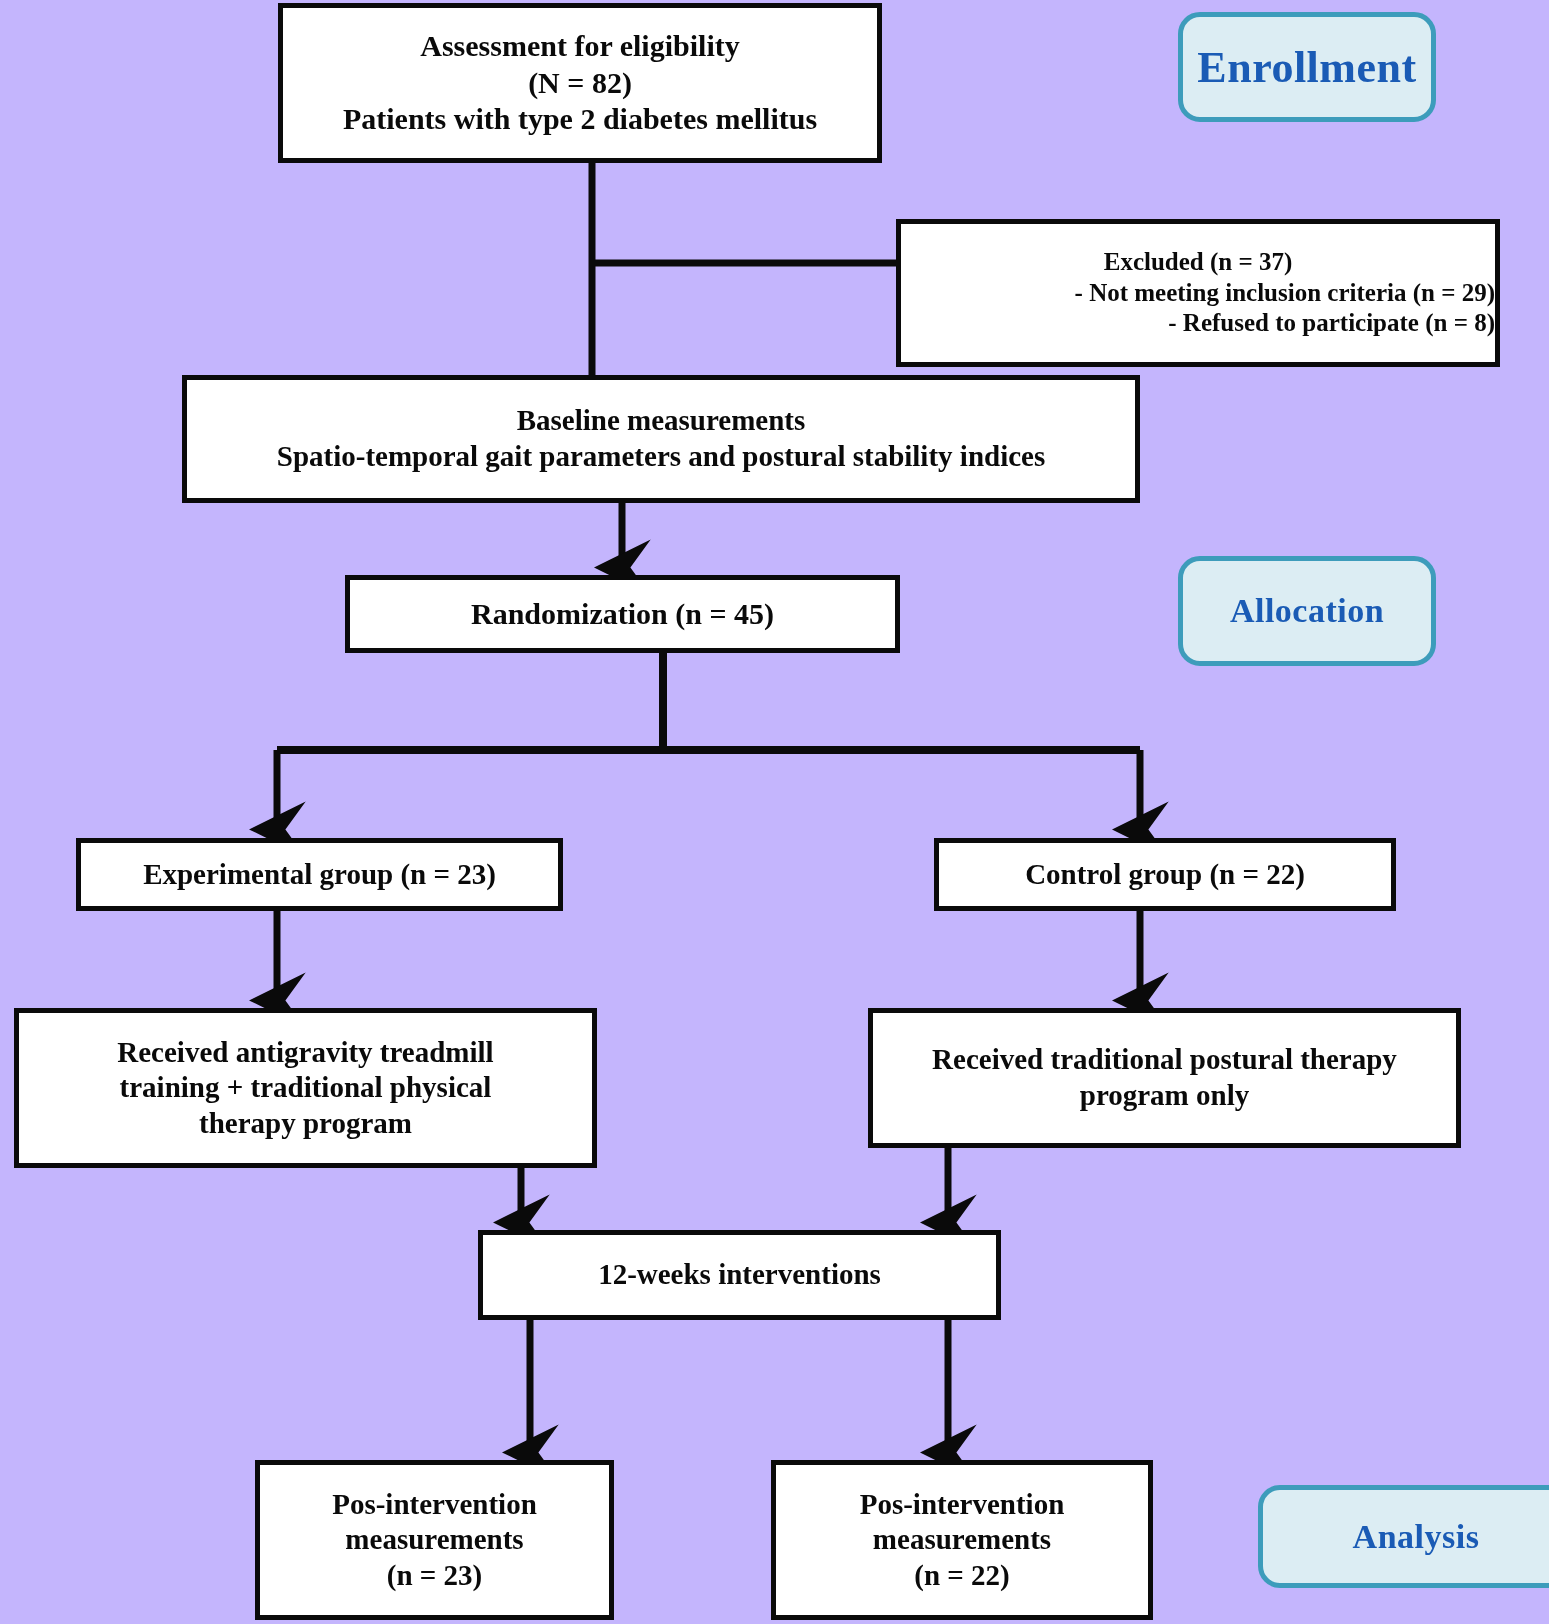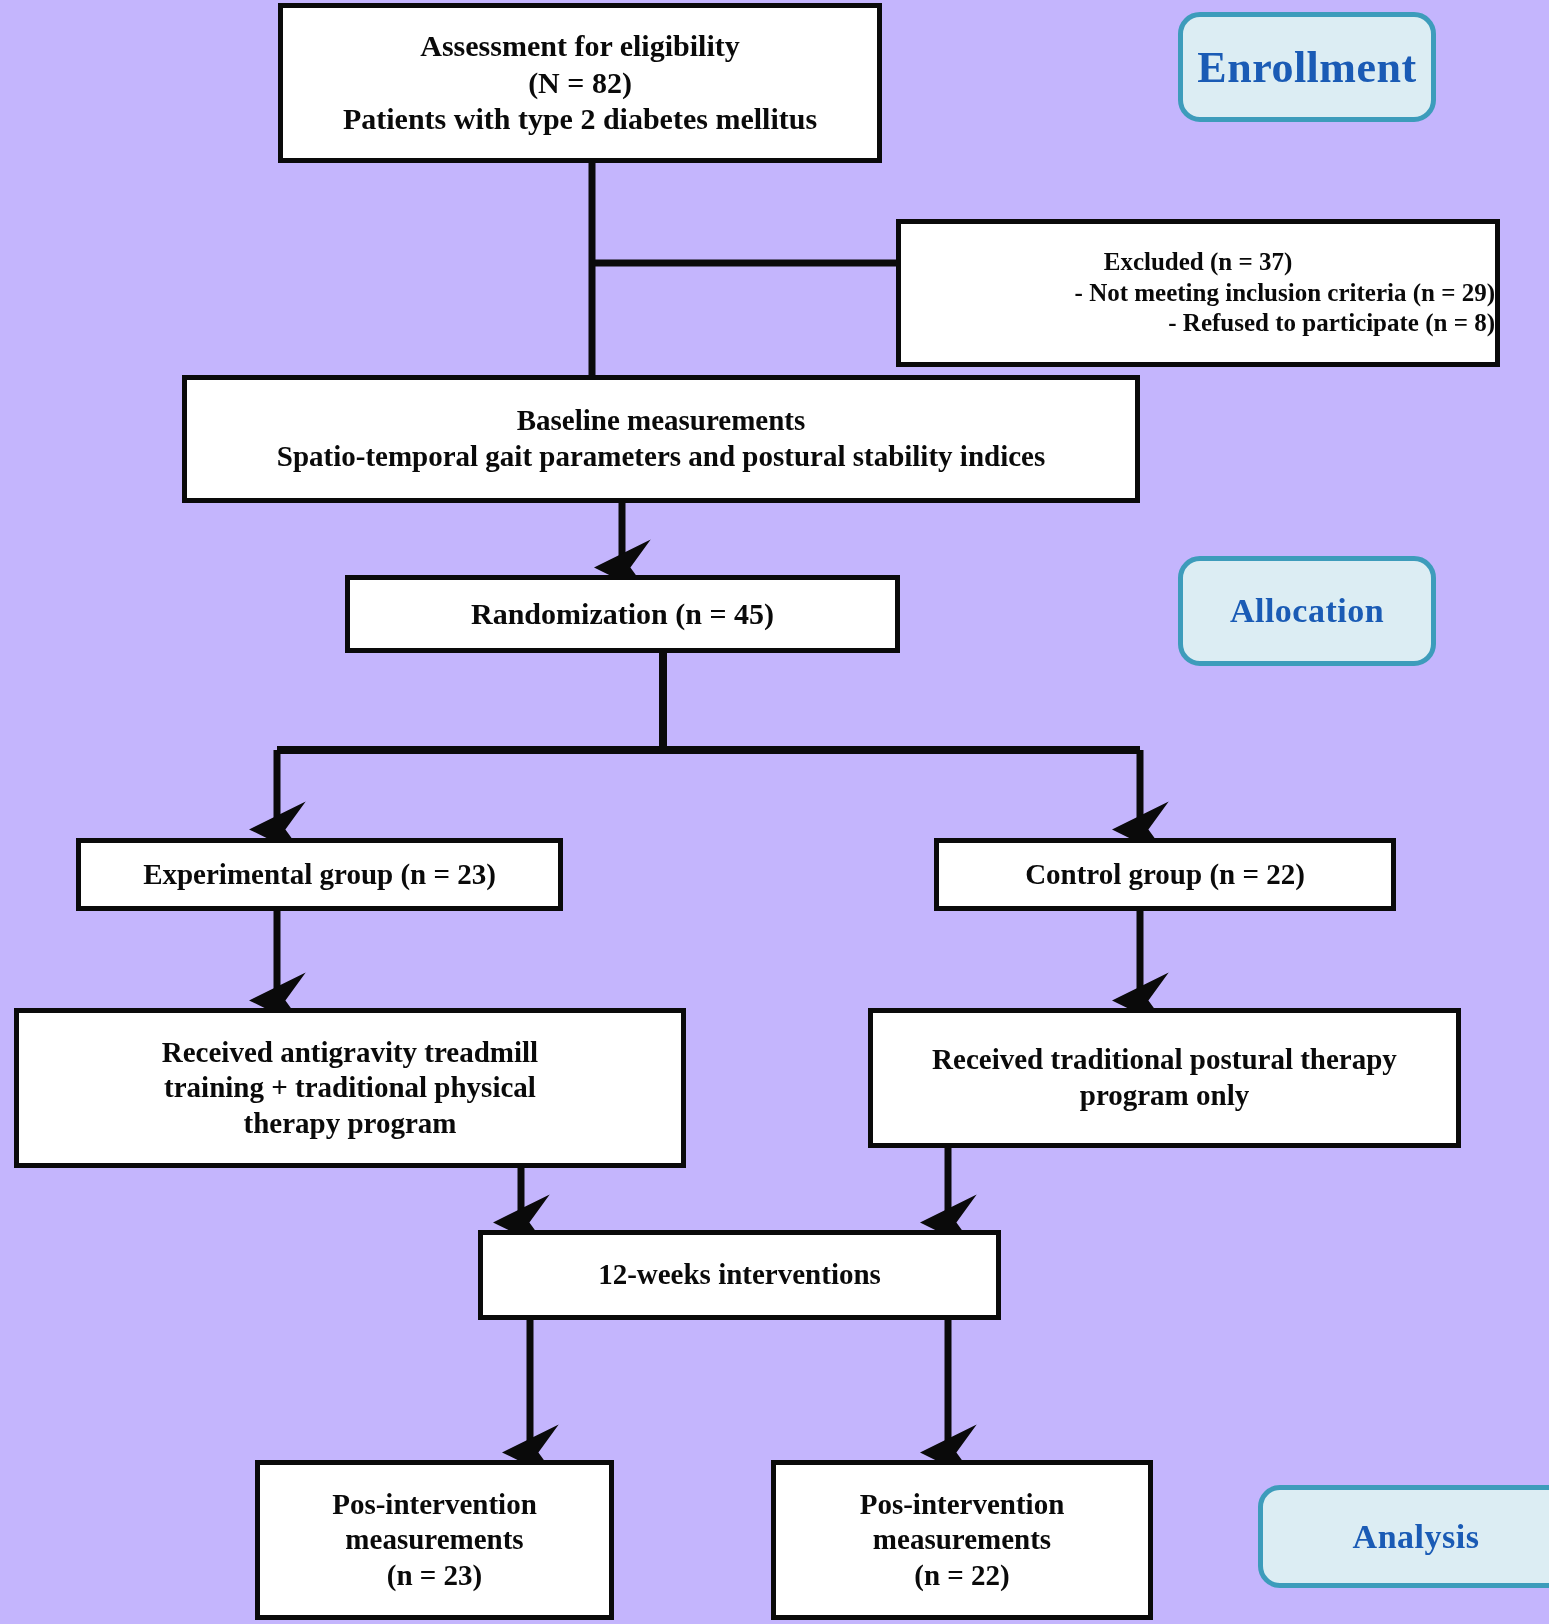--- a/index.html
+++ b/index.html
@@ -59,21 +59,21 @@
   }
   
   #node-eligibility   { left: 278px;  top: 3px;    width: 604px; height: 160px; font-size: 30px; }
   #node-excluded      { left: 896px;  top: 186px;  width: 604px; height: 148px; font-size: 25px; margin-top: 33px; }
   #node-excluded .line.center { text-align: center; }
   #node-excluded .bullets { align-self: stretch; padding-left: 32px; text-align: right; }
   #node-baseline      { left: 182px;  top: 375px;  width: 958px; height: 128px; font-size: 29px; }
   #node-random        { left: 345px;  top: 575px;  width: 555px; height: 78px;  font-size: 30px; }
   #node-exp-group     { left: 76px;   top: 838px;  width: 487px; height: 73px;  font-size: 29px; }
   #node-ctl-group     { left: 934px;  top: 838px;  width: 462px; height: 73px;  font-size: 29px; }
-  #node-exp-int       { left: 14px;   top: 1008px; width: 672px; height: 160px; font-size: 29px; }
+  #node-exp-int       { left: 14px;   top: 1008px; width: 583px; height: 160px; font-size: 29px; }
   #node-ctl-int       { left: 868px;  top: 1008px; width: 593px; height: 140px; font-size: 29px; }
   #node-weeks         { left: 478px;  top: 1230px; width: 523px; height: 90px;  font-size: 29px; }
   #node-post-left     { left: 255px;  top: 1460px; width: 359px; height: 160px; font-size: 29px; }
   #node-post-right    { left: 771px;  top: 1460px; width: 382px; height: 160px; font-size: 29px; }
 
   #stage-enrollment   { left: 1178px; top: 12px;   width: 258px; height: 110px; font-size: 44px; }
   #stage-allocation   { left: 1178px; top: 556px;  width: 258px; height: 110px; font-size: 34px; }
   #stage-analysis     { left: 1258px; top: 1485px; width: 316px; height: 103px; font-size: 34px; }
 </style>
 </head>

